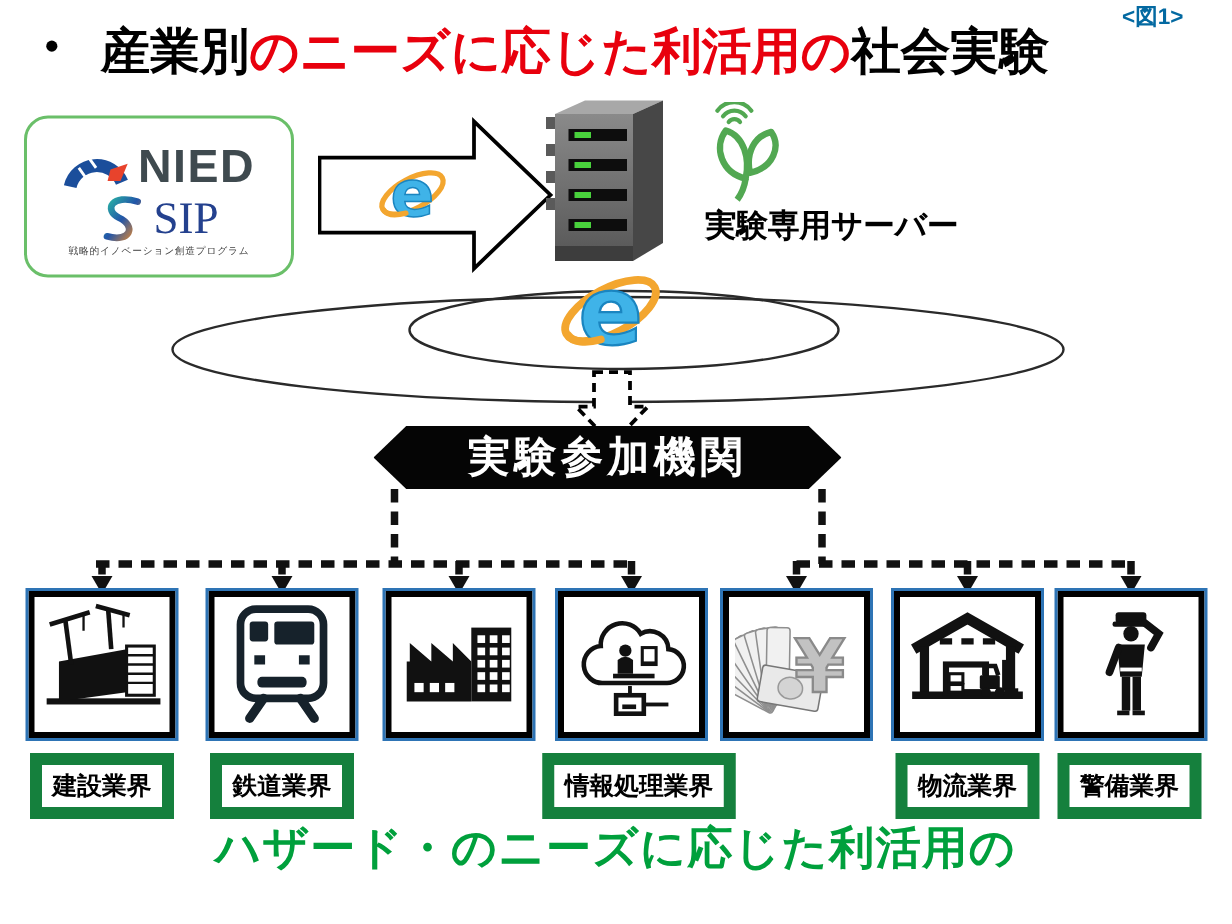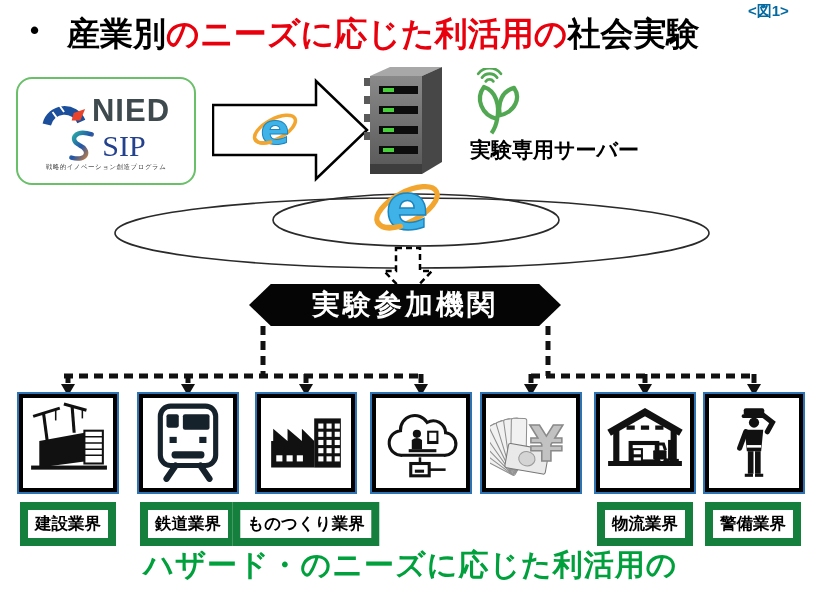--- a/index.html
+++ b/index.html
@@ -320,19 +320,19 @@
       <line x1="32" y1="29" x2="26" y2="45" stroke="#111" stroke-width="5" stroke-linecap="round"></line>
       <rect x="34" y="48" width="5.5" height="22" fill="#111"></rect>
       <rect x="41" y="48" width="5.5" height="22" fill="#111"></rect>
       <rect x="31" y="70" width="8" height="3" fill="#111"></rect>
       <rect x="41" y="70" width="8" height="3" fill="#111"></rect>
     </svg>
   </div>
 
   <div class="ind-label" style="left:68px">建設業界</div>
   <div class="ind-label" style="left:188px">鉄道業界</div>
-  <div class="ind-label" style="left:306px">ものつくり業界</div>
+  <div class="ind-label" style="left:426px">情報処理業界</div>
   <div class="ind-label" style="left:753px">警備業界</div>
   <div class="ind-label" style="left:645px">物流業界</div>
 
   <div class="consortium">ハザード・のニーズに応じた利活用の</div>
 
 </div>
 
 </body></html>

